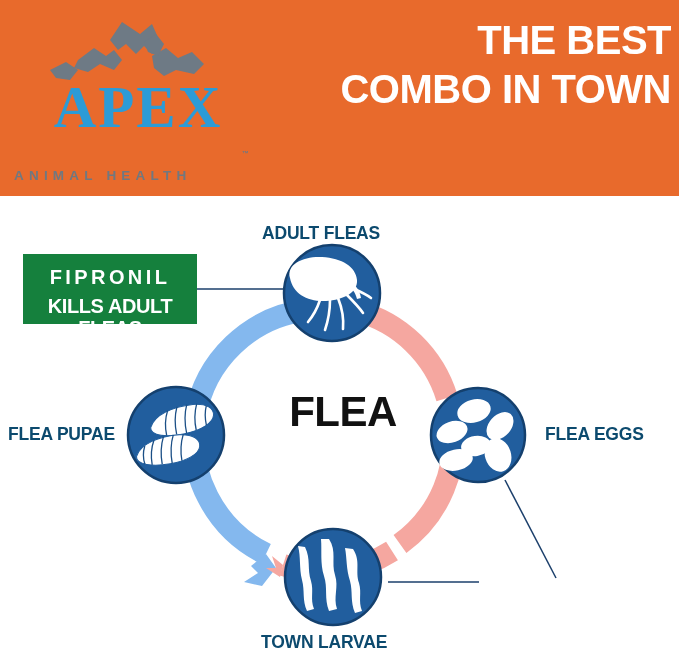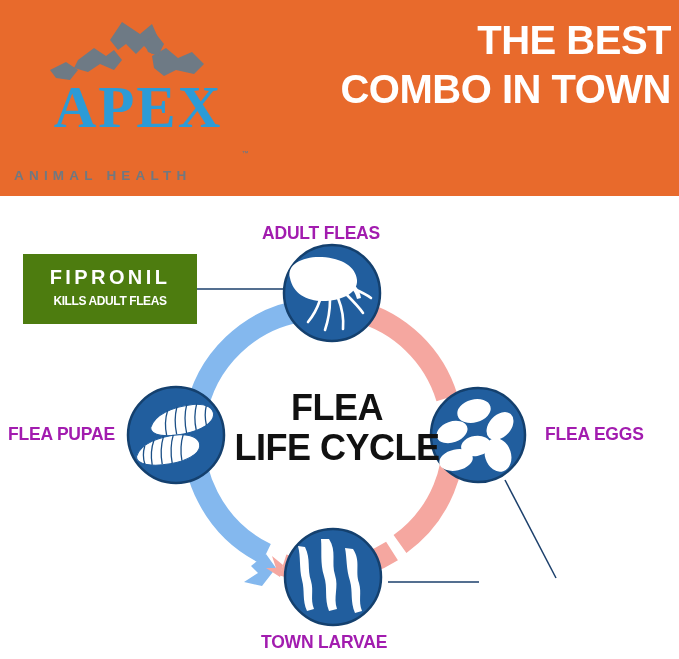--- a/index.html
+++ b/index.html
@@ -115,70 +115,70 @@
   }
   #cycle-svg {
     position: absolute;
     left: 0;
     top: 0;
   }
 
   
   #center-title {
     position: absolute;
-    left: 222px;
+    left: 228px;
     top: 192px;
     width: 230px;
     text-align: center;
     font-weight: bold;
-    font-size: 36px;
+    font-size: 42px;
     line-height: 1.12;
     letter-spacing: -0.5px;
     color: #111111;
   }
 
   
   .stage-label {
     position: absolute;
     font-weight: bold;
     font-size: 17.5px;
     letter-spacing: -0.2px;
-    color: #a21caf;
+    color: #0c4a6e;
     white-space: nowrap;
   }
   #label-adult   { left: 262px; top: 27px; }
   #label-eggs    { left: 533px; top: 228px; margin-left: 12px; }
   #label-pupae   { left: 8px;   top: 228px; }
   #label-larvae  { left: 261px; top: 436px; }
 
   
   .callout {
     position: absolute;
-    background: #4d7c0f;
+    background: #15803d;
     color: #FFFFFF;
     text-align: center;
     box-sizing: border-box;
   }
   #callout-fipronil {
     left: 23px;
     top: 58px;
     width: 174px;
     height: 70px;
     padding-top: 12px;
   }
   #callout-fipronil .c-title {
     font-weight: bold;
     font-size: 20px;
     letter-spacing: 3.4px;
     line-height: 1.1;
   }
   #callout-fipronil .c-sub {
     margin-top: 7px;
     font-weight: bold;
-    font-size: 12px;
+    font-size: 20px;
     letter-spacing: -0.4px;
     line-height: 1.1;
   }
 </style>
 </head>
 <body>
 
 <div id="poster">
 
   <div id="header-band">
@@ -312,21 +312,20 @@
       <g>
         <circle cx="176" cy="239" r="48" fill="#215E9E" stroke="#14406E" stroke-width="2.5"></circle>
         <g transform="translate(176,239)">
           <use href="#glyph-flea-pupae"></use>
         </g>
       </g>
     </svg>
 
     <div id="center-title">
       <div>FLEA</div>
-      <div>LIFE CYCLE</div>
     </div>
 
     <div class="stage-label" id="label-adult">ADULT FLEAS</div>
     <div class="stage-label" id="label-eggs">FLEA EGGS</div>
     <div class="stage-label" id="label-larvae">TOWN LARVAE</div>
     <div class="stage-label" id="label-pupae">FLEA PUPAE</div>
 
     <div class="callout" id="callout-fipronil">
       <div class="c-title">FIPRONIL</div>
       <div class="c-sub">KILLS ADULT FLEAS</div>

